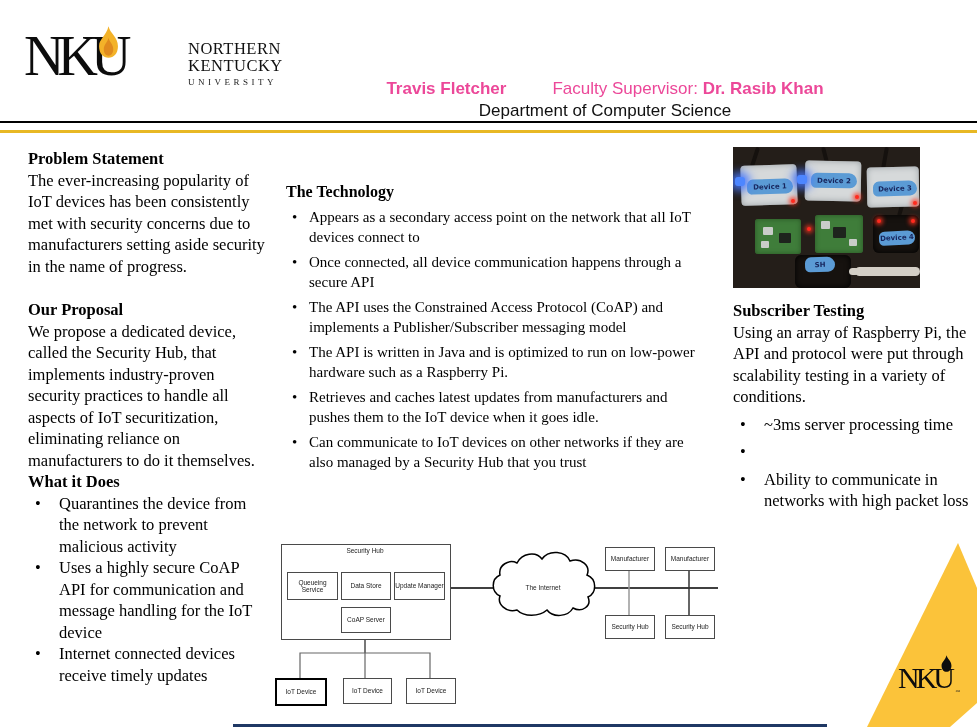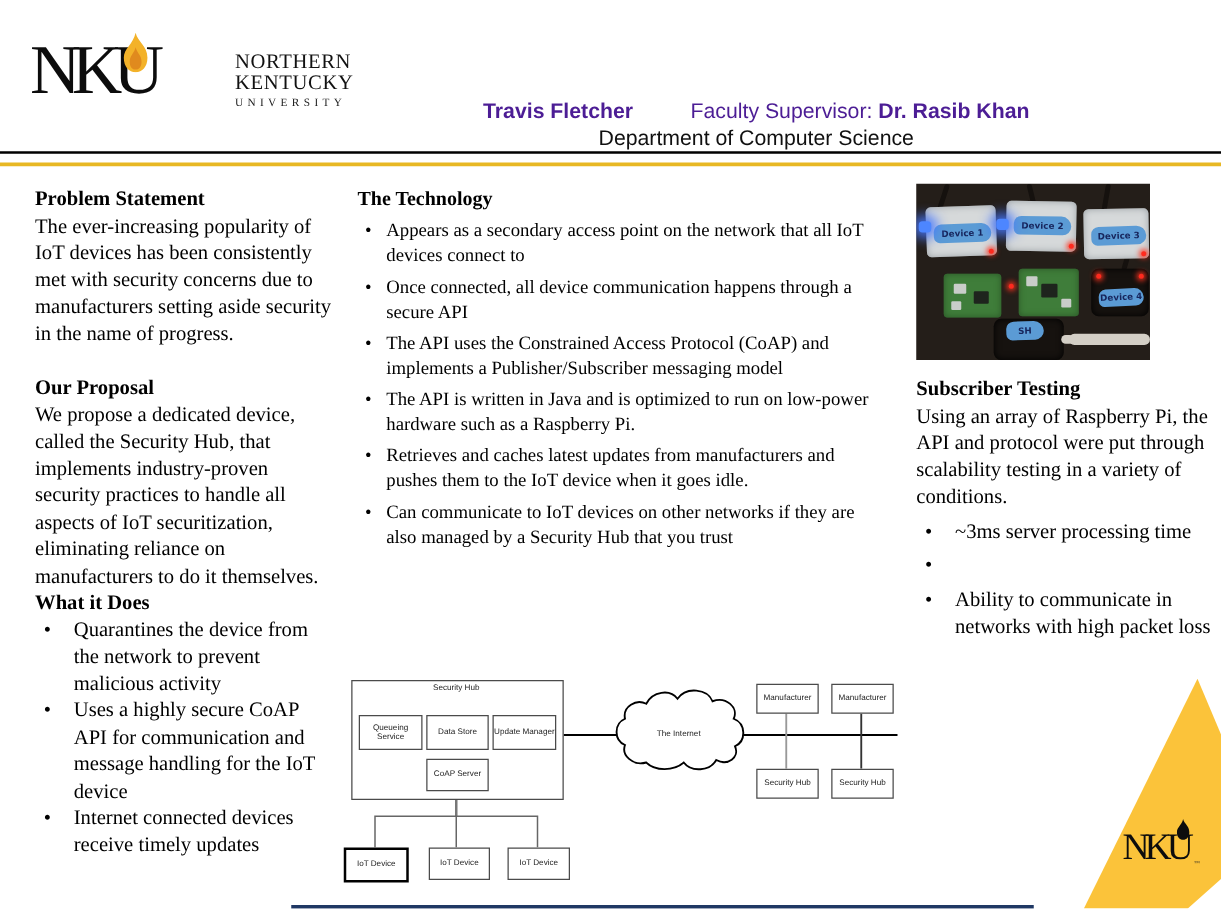--- a/index.html
+++ b/index.html
@@ -13,42 +13,42 @@
                font-size:56px;letter-spacing:-7px;color:#0c0c0c;}
   .flame{position:absolute;left:76px;top:-8px;width:21px;height:32px;}
   .nku-names{position:absolute;left:118px;top:6px;margin-left:48px;}
   .nku-n1{font-size:16.5px;letter-spacing:0.5px;color:#111;line-height:17px;}
   .nku-n2{font-size:9px;letter-spacing:3.5px;color:#222;margin-top:3px;}
 
   .title{left:245px;top:6px;width:720px;text-align:center;
          font-family:"Liberation Sans","DejaVu Sans",sans-serif;font-weight:700;
          font-size:27px;line-height:35px;letter-spacing:0.2px;color:#000;}
   .byline{left:245px;top:79px;width:720px;text-align:center;
-          font-family:"Liberation Sans",sans-serif;font-size:17px;color:#4c1d95;}
+          font-family:"Liberation Sans",sans-serif;font-size:17px;color:#ec4899;}
   .byline .b{font-weight:700;}
   .byline .gap{display:inline-block;width:46px;}
   .dept{left:245px;top:101px;width:720px;text-align:center;
         font-family:"Liberation Sans",sans-serif;font-size:17px;color:#101010;}
   .rule-black{left:0;top:121px;width:977px;height:2px;background:#000;}
   .rule-gold{left:0;top:130px;width:977px;height:3px;background:#E8B824;}
 
   
   .col-l{left:28px;top:148px;width:240px;font-size:16.5px;line-height:21.5px;}
   .col-m{left:286px;top:150px;width:424px;font-size:15px;line-height:20px;}
   .col-r{left:733px;top:300px;width:238px;font-size:16.5px;line-height:21.5px;}
   .h{font-weight:700;}
   .col-l .sec{margin-top:22px;}
   .col-l .sec2{}
   .bi{display:flex;}
   .col-m .bi{margin-top:5px;}
   .col-m .dot{width:17px;text-align:left;padding-left:6px;flex:none;}
   .col-l .dot,.col-r .dot{width:24px;text-align:left;padding-left:7px;flex:none;}
   .col-r .bi{margin-top:6px;}
   .bt{flex:1;}
-  .col-m .h{font-size:16px;}
+  .col-m .h{font-size:16px;margin-top:32px;}
 
   
   .photo{left:733px;top:147px;width:187px;height:141px;background:#241e19;overflow:hidden;}
   .photo *{position:absolute;}
   .cable{background:#15110e;border-radius:3px;}
   .case{background:#d6d9da;border-radius:4px;box-shadow:inset 0 0 6px #9aa0a4;}
   .tag{background:#5b9bd5;border-radius:6px 8px 7px 5px;color:#17255c;
        font-family:"DejaVu Sans",sans-serif;font-weight:700;font-size:7px;
        display:flex;align-items:center;justify-content:center;}
   .bled{width:10px;height:9px;background:#4d86ff;border-radius:3px;

